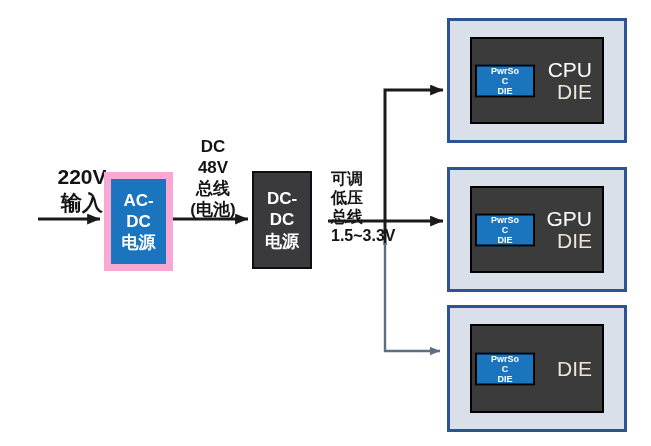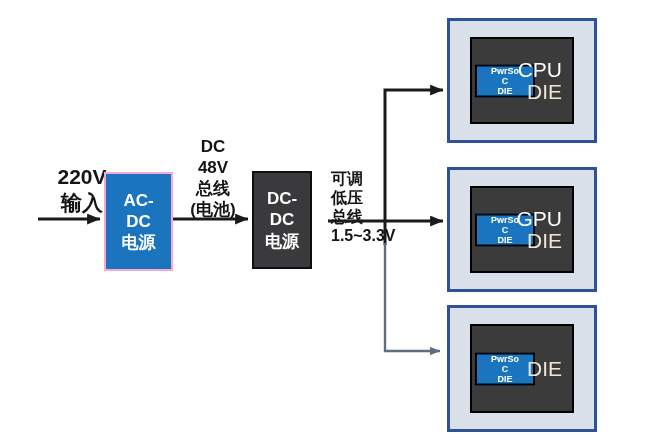--- a/index.html
+++ b/index.html
@@ -14,25 +14,25 @@
 
   
   .lbl{position:absolute;white-space:pre-line;font-weight:bold;color:#141414;z-index:2;}
   .lbl-input{left:47px;top:164px;width:70px;text-align:center;font-size:21px;line-height:1.24;}
   .lbl-bus48{left:177px;top:136px;width:72px;text-align:center;font-size:17px;line-height:1.24;}
   .lbl-lvbus{left:331px;top:143px;width:86px;text-align:left;font-size:16px;line-height:1.18;margin-top:27px;}
 
   
   .node{position:absolute;display:flex;align-items:center;justify-content:center;text-align:center;
         color:#fff;font-weight:bold;font-size:17px;line-height:1.25;white-space:pre-line;z-index:2;}
-  .node-acdc{left:104px;top:172px;width:69px;height:99px;background:var(--accent-blue,#1b74be);border:2px solid #f9a8d4;box-sizing:border-box;}
+  .node-acdc{left:104px;top:172px;width:69px;height:99px;background:var(--accent-blue,#1b74be);border:7px solid #f9a8d4;box-sizing:border-box;}
   .node-dcdc{left:252px;top:171px;width:60px;height:98px;background:var(--box-dark,#3a3a3c);border:2px solid #0e0e10;box-sizing:border-box;}
 
   
-  .die-shell{position:absolute;left:447px;width:150px;background:var(--die-shell-fill,#dae0e9);
+  .die-shell{position:absolute;left:447px;width:180px;background:var(--die-shell-fill,#dae0e9);
              border:3px solid var(--die-shell-border,#2e5395);box-sizing:border-box;z-index:2;padding-left:12px;}
   .die-cpu{top:18px;height:125px;}
   .die-gpu{top:167px;height:125px;}
   .die-fpga{top:305px;height:127px;}
   .die-inner{position:absolute;left:20px;right:20px;top:16px;bottom:16px;
              background:var(--die-inner-fill,#3b3b3b);border:2px solid #000;box-sizing:border-box;}
   .chip{position:absolute;left:3px;top:50%;transform:translateY(-50%);width:60px;height:33px;
         background:var(--accent-blue,#1b74be);border:2px solid #000;box-sizing:border-box;
         display:flex;align-items:center;justify-content:center;text-align:center;
         color:#fff;font-weight:bold;font-size:9px;line-height:1.12;white-space:pre-line;}

